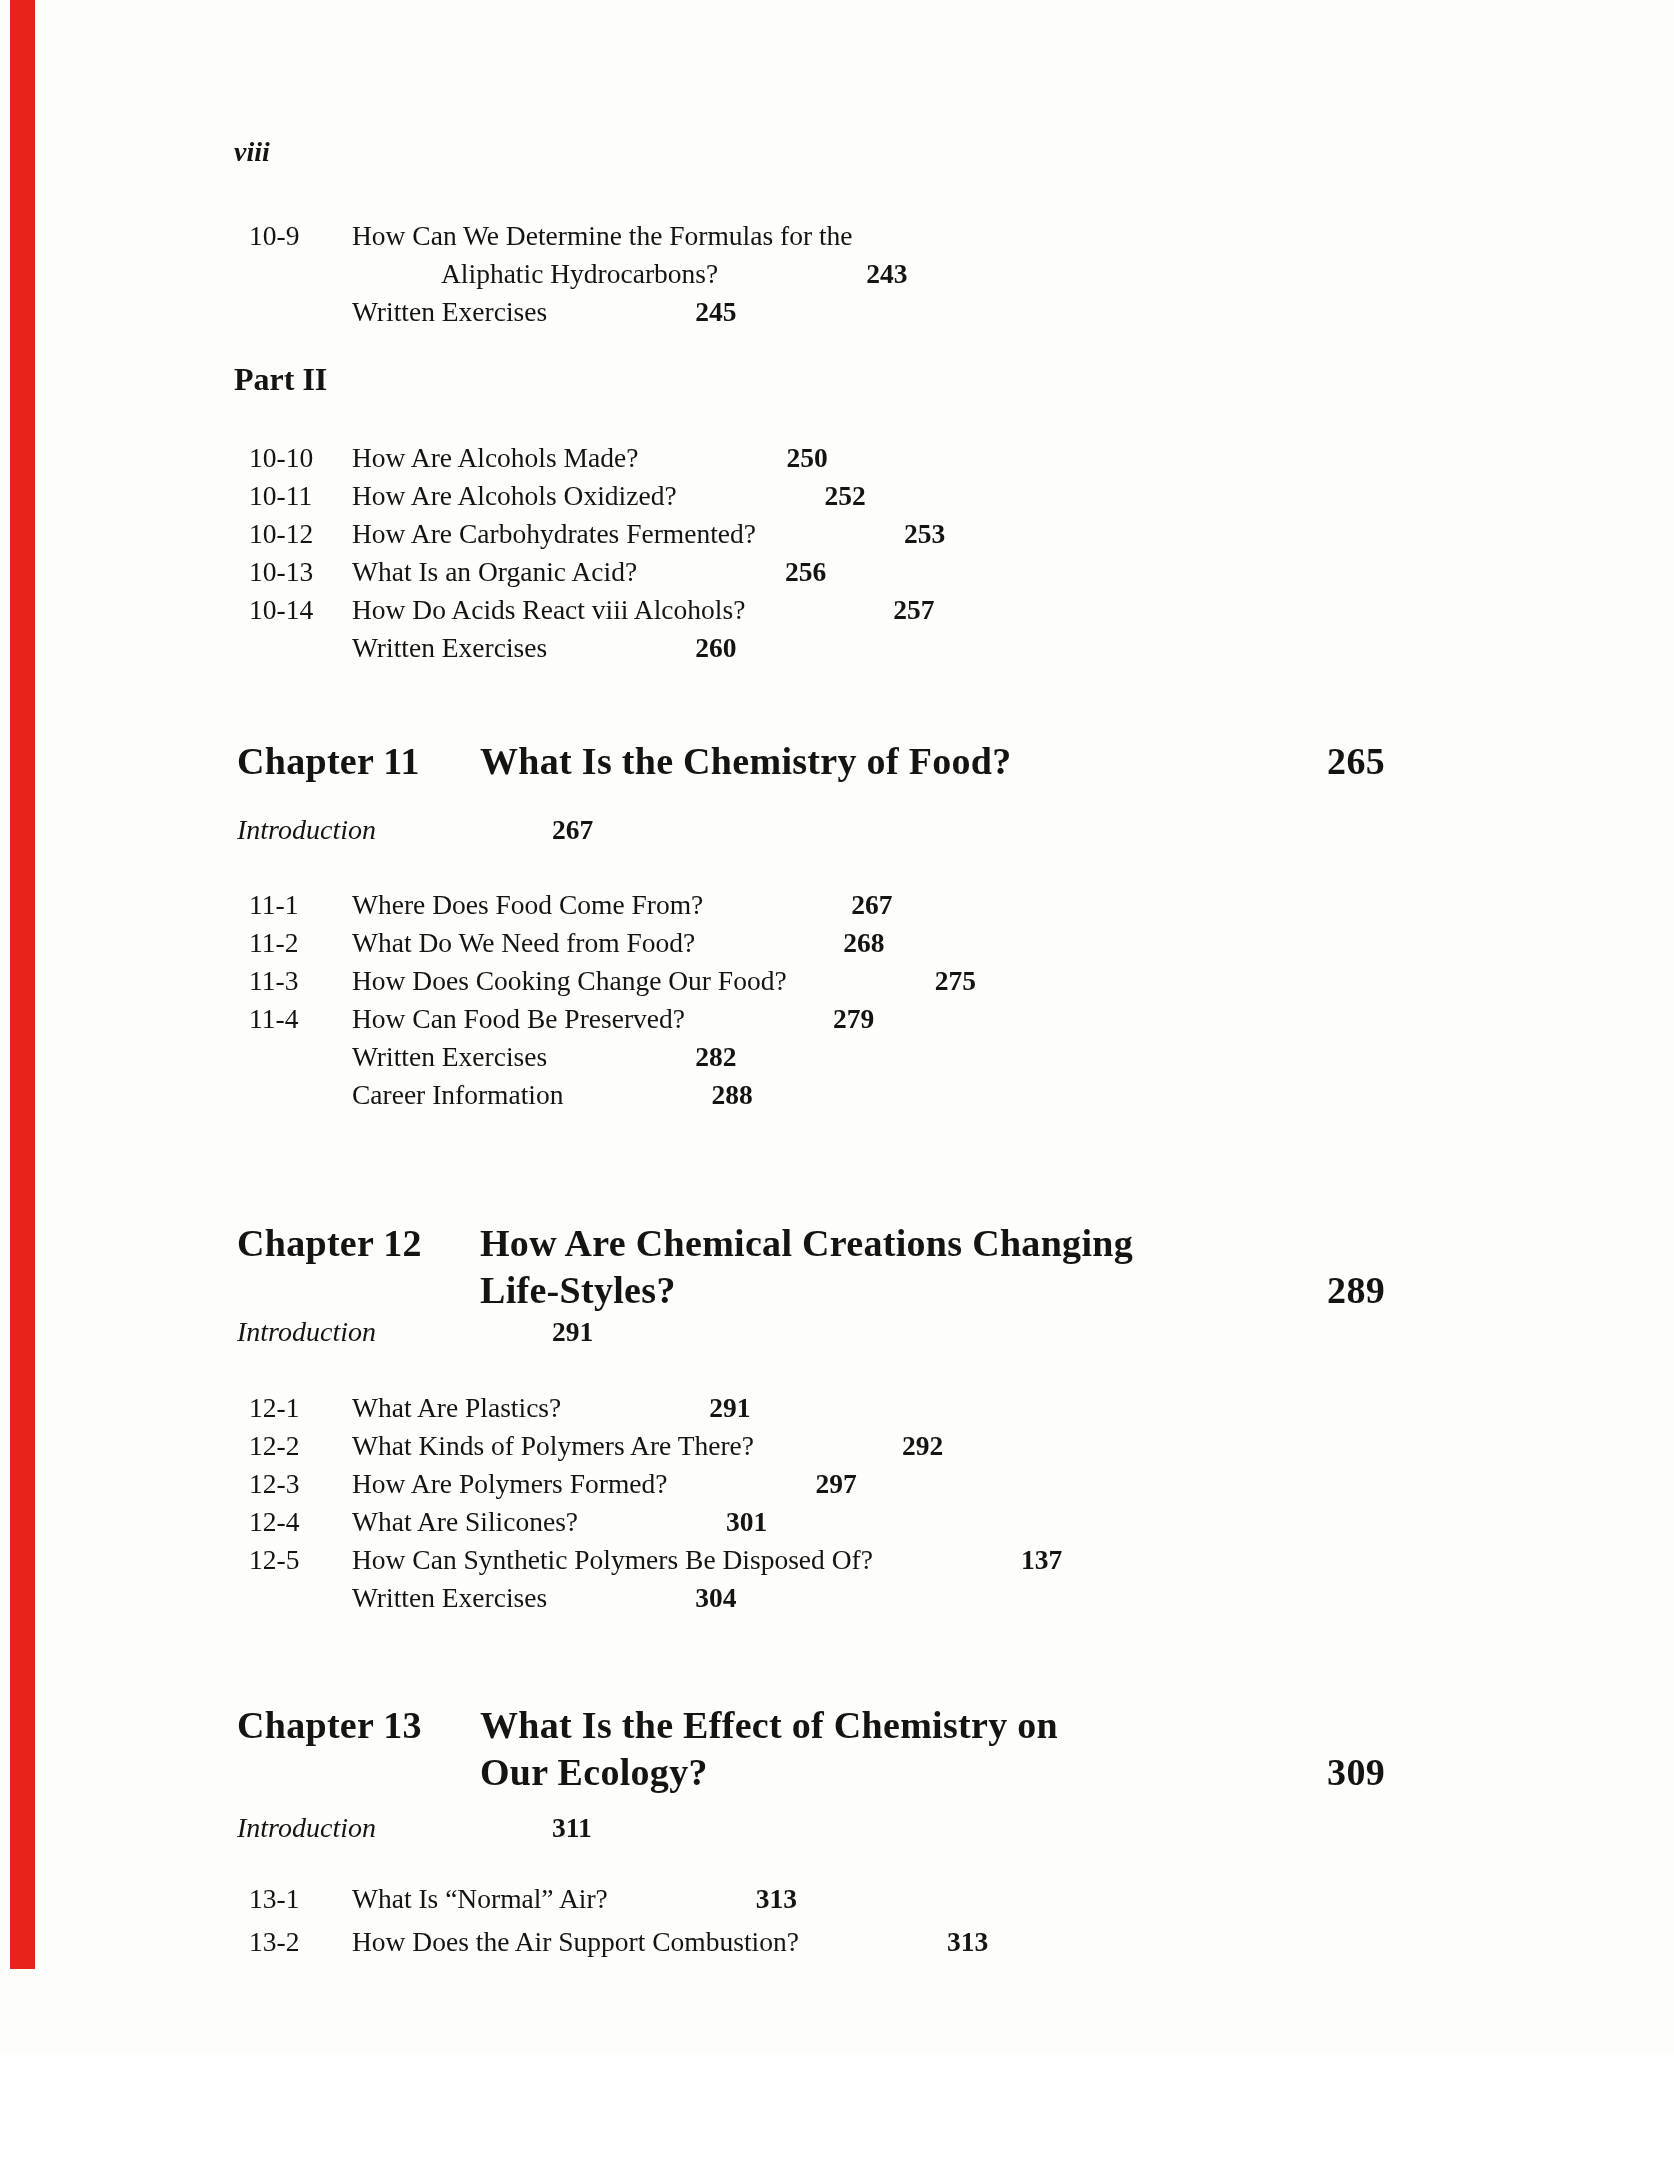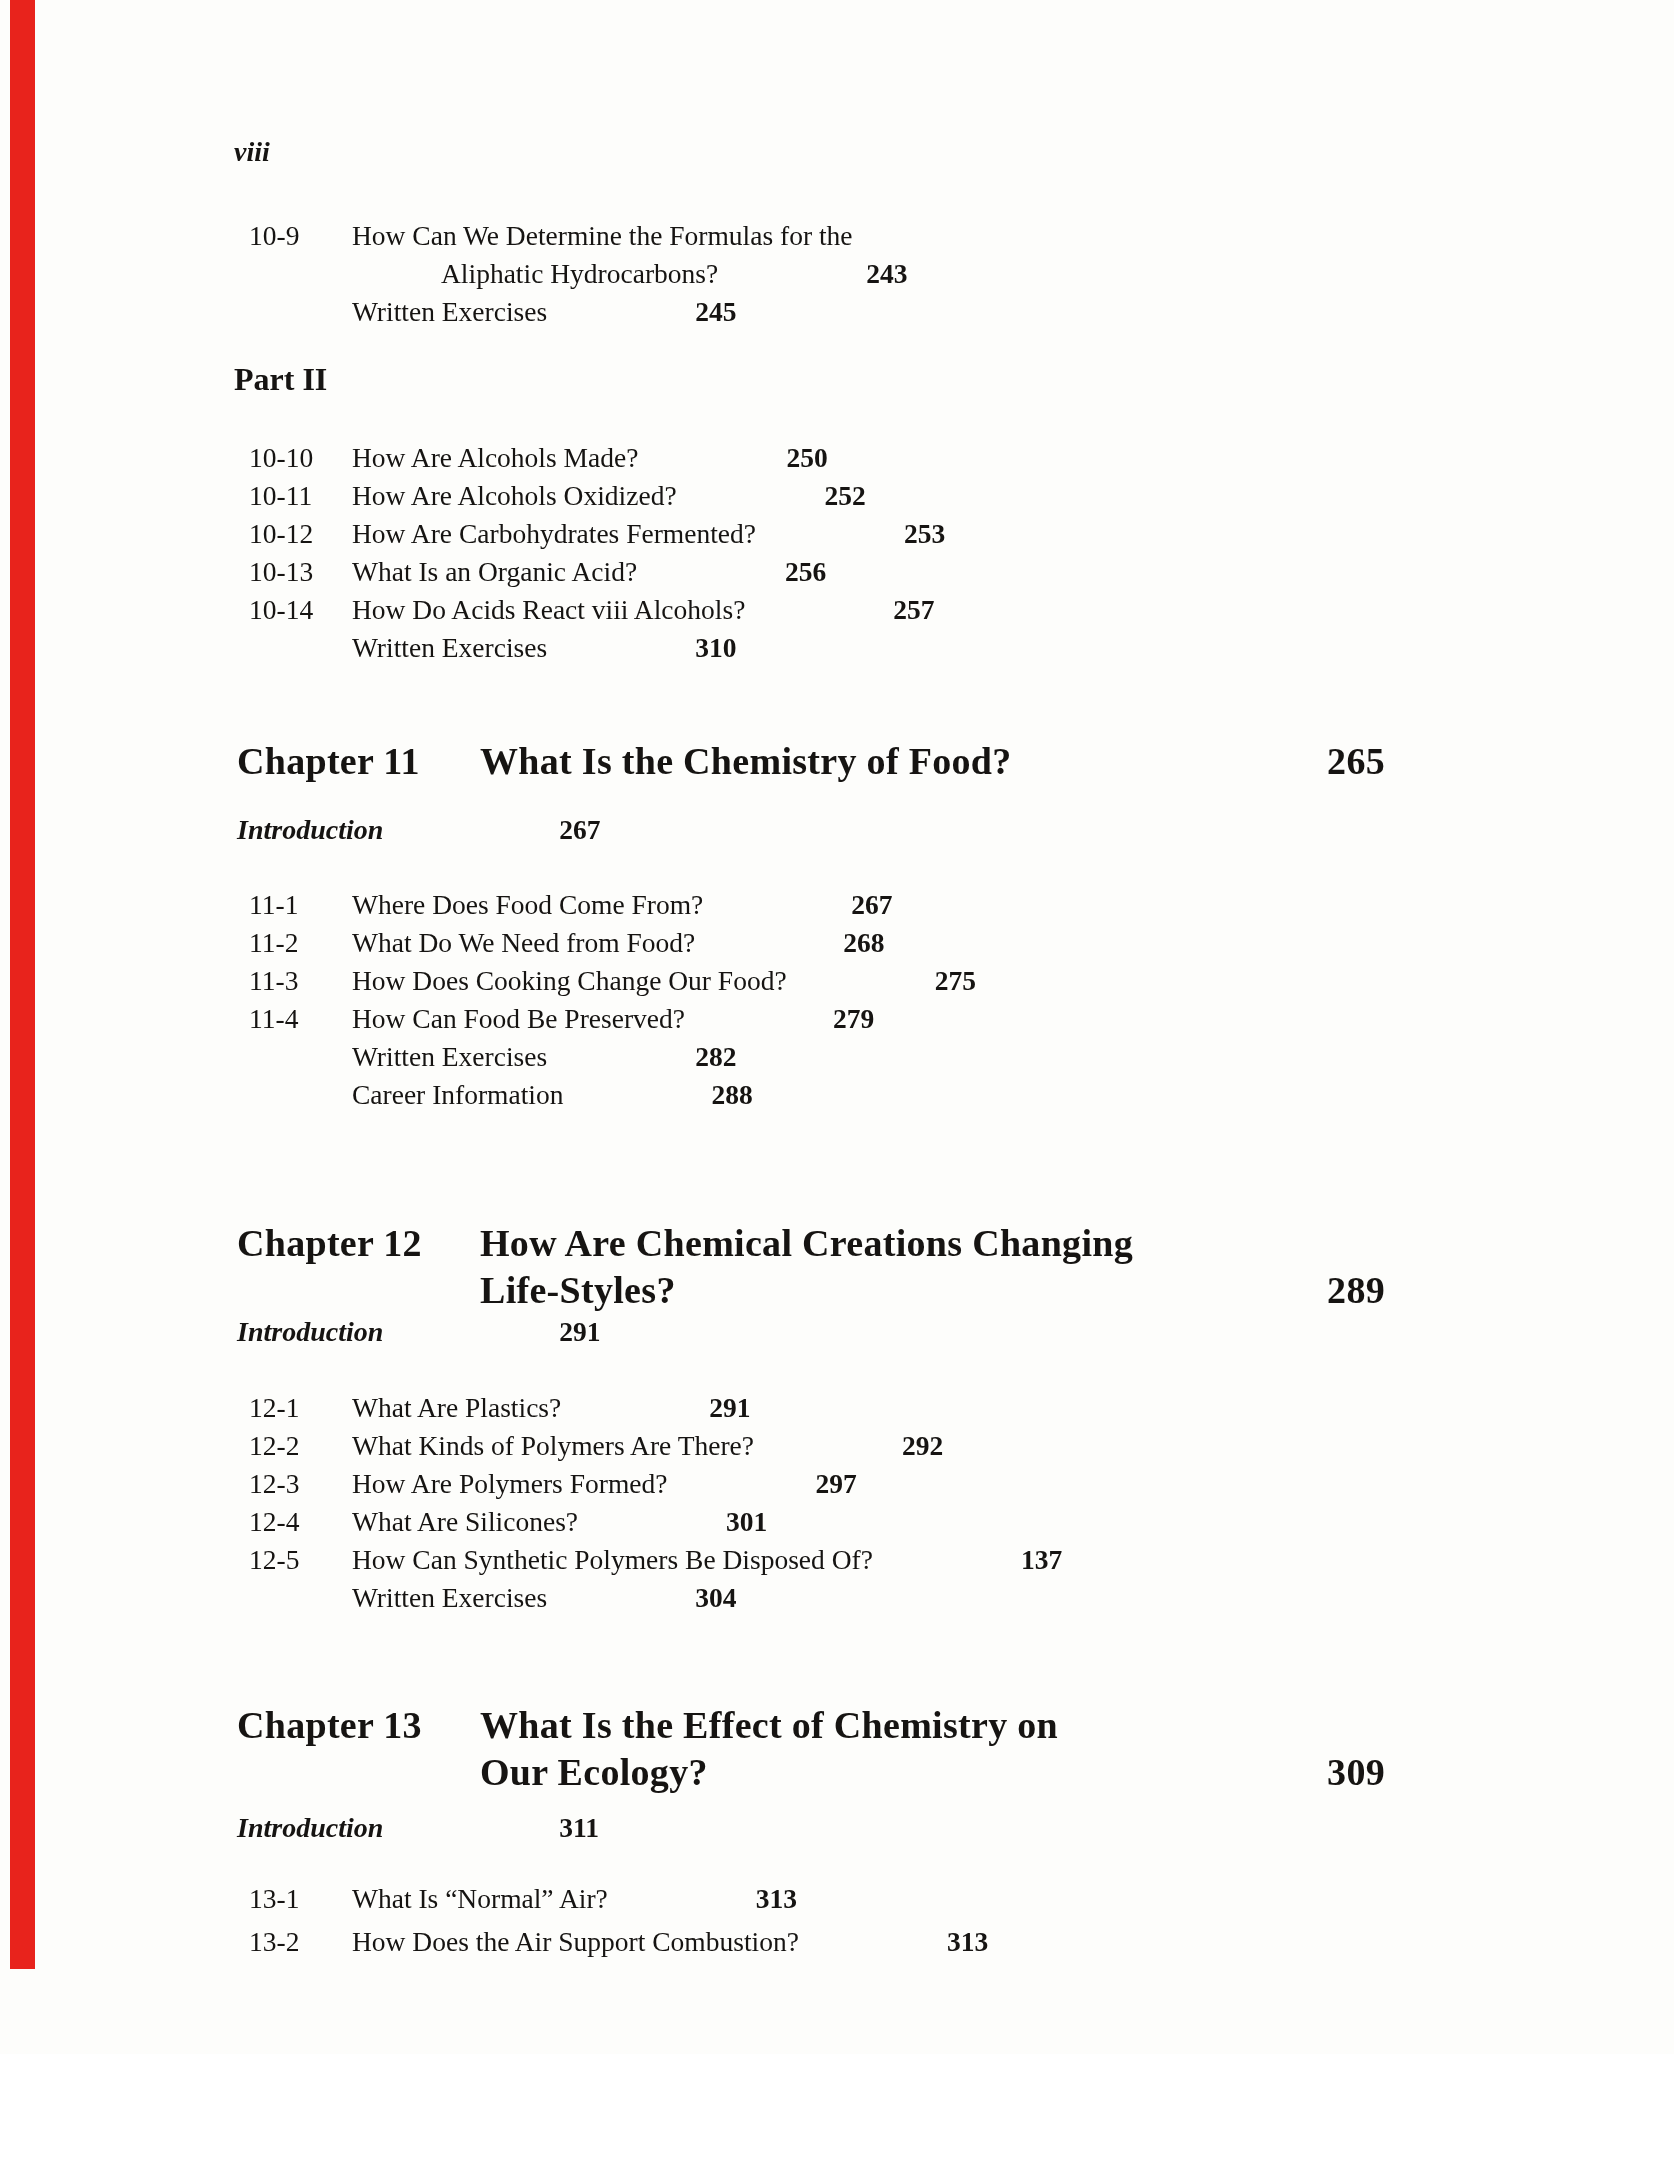--- a/index.html
+++ b/index.html
@@ -46,21 +46,21 @@
     font-weight: bold;
     line-height: 47px;
     letter-spacing: 0.3px;
   }
   .ch-line { display: flex; white-space: nowrap; }
   .ch-label { flex: 0 0 243px; width: 243px; }
   .ch-spacer { flex: 0 0 243px; width: 243px; }
   .ch-pg { margin-left: auto; }
 
   .intro { position: absolute; left: 237px; font-size: 28px; white-space: nowrap; }
-  .intro-label { font-weight: bold; font-style: italic; }
+  .intro-label { font-weight: normal; font-style: italic; }
   .intro-pg { font-weight: bold; font-size: 27.5px; margin-left: 176px; }
 
   .ch13-list .row { line-height: 43px; }
 </style>
 </head>
 <body>
 
 <div class="page">
 
   <div class="stripe" style="background: rgb(232, 35, 28);"></div>
@@ -91,21 +91,21 @@
     <div class="row">
       <span class="num">10-12</span><span class="title">How Are Carbohydrates Fermented?</span><span class="pg">253</span>
     </div>
     <div class="row">
       <span class="num">10-13</span><span class="title">What Is an Organic Acid?</span><span class="pg">256</span>
     </div>
     <div class="row">
       <span class="num">10-14</span><span class="title">How Do Acids React viii Alcohols?</span><span class="pg">257</span>
     </div>
     <div class="row">
-      <span class="num"></span><span class="title">Written Exercises</span><span class="pg">310</span>
+      <span class="num"></span><span class="title">Written Exercises</span><span class="pg">260</span>
     </div>
   </section>
 
   <section class="chapter" style="top:738px">
     <div class="ch-line">
       <span class="ch-label">Chapter 11</span>
         <span class="ch-title">What Is the Chemistry of Food?</span>
         <span class="ch-pg">265</span>
     </div>
   </section>

